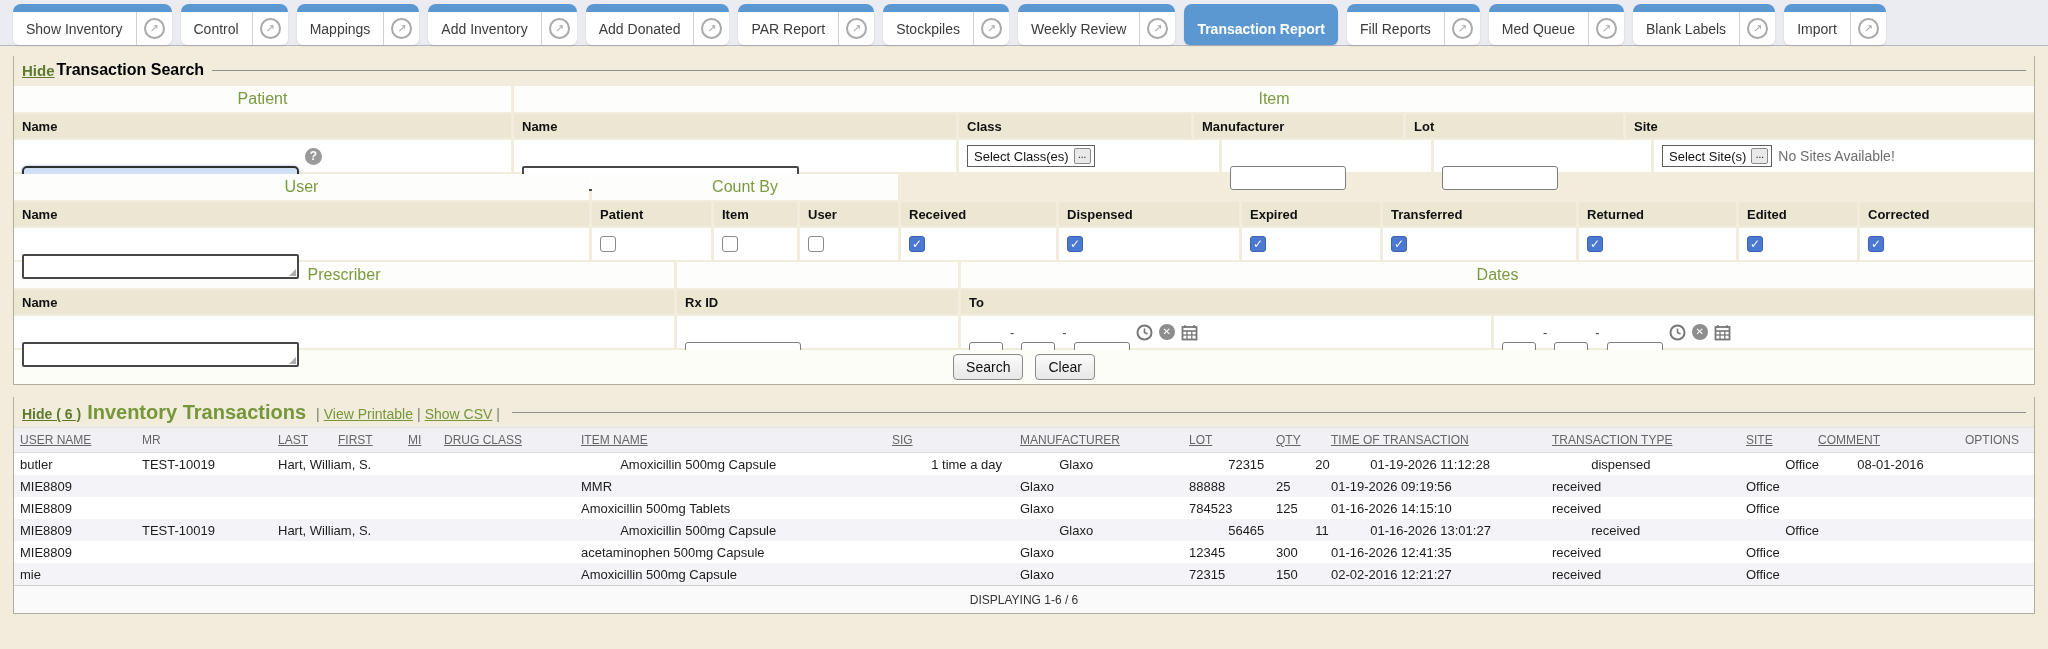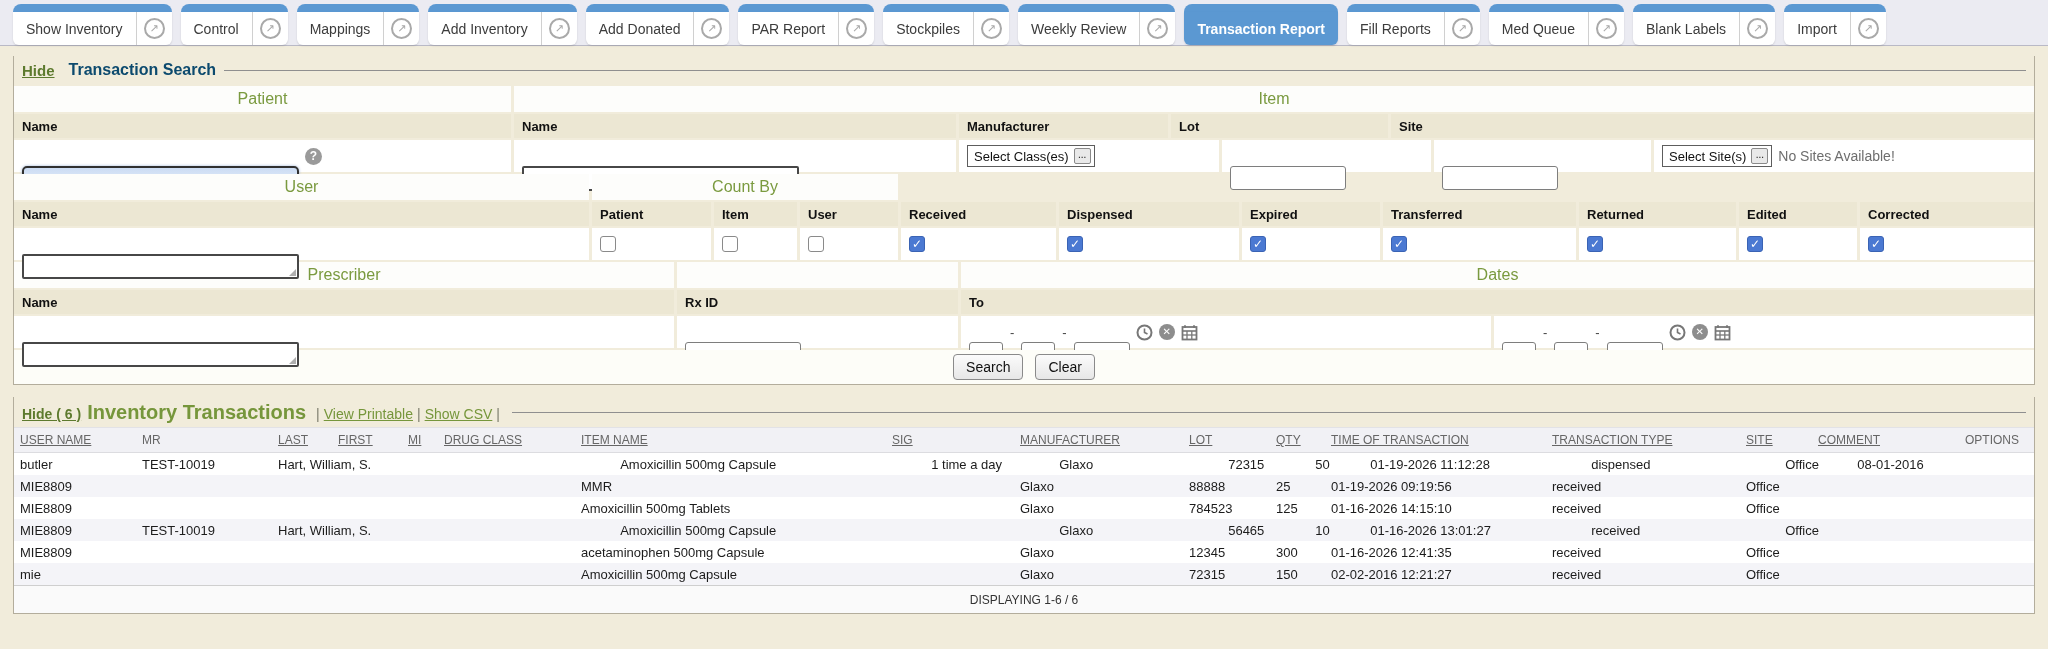--- a/index.html
+++ b/index.html
@@ -21,21 +21,21 @@
               font-size:11px; line-height:17px; text-align:center; display:inline-block; }
   .tab.selected .tab-body { background:#5b98d2; border-radius:0 0 6px 6px; }
   .tab.selected .tab-label { color:#ffffff; font-weight:bold; }
 
   
   .content { padding:10px 13px 0 13px; }
   .fieldset { border:1px solid #b3ad9c; border-top:none; position:relative; }
   .legend-row { display:flex; align-items:center; padding:5px 8px 4px 8px; }
   .legend-row .rule { flex:1; border-top:1px solid #8f8f8f; margin-left:8px; height:0; }
   .hide-link { color:#5d7a2e; font-weight:bold; font-size:15px; text-decoration:underline; cursor:pointer; }
-  .legend-title { color:#0c4a6e; font-weight:bold; font-size:16px; margin-left:14px; white-space:nowrap; }
+  .legend-title { color:#000000; font-weight:bold; font-size:16px; margin-left:2px; white-space:nowrap; }
 
   
   .sgrid { padding:3px 0 0 0; }
   .srow { display:flex; margin:0 0 2px 0; }
   .cell { flex:0 0 auto; }
   .cell.grow { flex:1 1 auto; }
   .band { background:#fdfdfb; height:26px; display:flex; align-items:center; justify-content:center;
           color:#7a9a3f; font-size:16px; margin-right:3px; }
   .band:last-child { margin-right:0; }
   .lblc { background:#ece7d3; height:24px; display:flex; align-items:center; padding-left:8px;
@@ -232,20 +232,21 @@
       <div class="sgrid">
 
         <div class="srow">
           <div class="cell band" style="width:497px">Patient</div>
           <div class="cell band grow">Item</div>
         </div>
 
         <div class="srow">
           <div class="cell lblc" style="width:497px">Name</div>
           <div class="cell lblc" style="width:442px">Name</div>
+          <div class="cell lblc" style="width:232px">Class</div>
           <div class="cell lblc" style="width:209px">Manufacturer</div>
           <div class="cell lblc" style="width:217px">Lot</div>
           <div class="cell lblc grow">Site</div>
         </div>
 
         <div class="srow">
           <div class="cell inpc" style="width:497px">
             <input class="bigname focusblue" value="" style="">
             <span class="help-icon">?</span>
           </div>
@@ -435,21 +436,21 @@
               <div class="tx-c" style="flex: 0 0 122px;">butler</div>
               <div class="tx-c" style="flex: 0 0 136px;">TEST-10019</div>
               <div class="tx-c" style="flex: 0 0 60px;">Hart, William, S.</div>
               <div class="tx-c" style="flex: 0 0 70px;"></div>
               <div class="tx-c" style="flex: 0 0 36px;"></div>
               <div class="tx-c" style="flex: 0 0 137px;"></div>
               <div class="tx-c" style="flex: 0 0 311px;">Amoxicillin 500mg Capsule</div>
               <div class="tx-c" style="flex: 0 0 128px;">1 time a day</div>
               <div class="tx-c" style="flex: 0 0 169px;">Glaxo</div>
               <div class="tx-c" style="flex: 0 0 87px;">72315</div>
-              <div class="tx-c" style="flex: 0 0 55px;">50</div>
+              <div class="tx-c" style="flex: 0 0 55px;">20</div>
               <div class="tx-c" style="flex: 0 0 221px;">01-19-2026 11:12:28</div>
               <div class="tx-c" style="flex: 0 0 194px;">dispensed</div>
               <div class="tx-c" style="flex: 0 0 72px;">Office</div>
               <div class="tx-c" style="flex: 0 0 147px;">08-01-2016</div>
               <div class="tx-c" style="flex: 1 1 auto;"></div>
             </div>
             <div class="tx-row alt">
               <div class="tx-c" style="flex: 0 0 122px;">MIE8809</div>
               <div class="tx-c" style="flex: 0 0 136px;"></div>
               <div class="tx-c" style="flex: 0 0 60px;"></div>
@@ -489,21 +490,21 @@
               <div class="tx-c" style="flex: 0 0 122px;">MIE8809</div>
               <div class="tx-c" style="flex: 0 0 136px;">TEST-10019</div>
               <div class="tx-c" style="flex: 0 0 60px;">Hart, William, S.</div>
               <div class="tx-c" style="flex: 0 0 70px;"></div>
               <div class="tx-c" style="flex: 0 0 36px;"></div>
               <div class="tx-c" style="flex: 0 0 137px;"></div>
               <div class="tx-c" style="flex: 0 0 311px;">Amoxicillin 500mg Capsule</div>
               <div class="tx-c" style="flex: 0 0 128px;"></div>
               <div class="tx-c" style="flex: 0 0 169px;">Glaxo</div>
               <div class="tx-c" style="flex: 0 0 87px;">56465</div>
-              <div class="tx-c" style="flex: 0 0 55px;">10</div>
+              <div class="tx-c" style="flex: 0 0 55px;">11</div>
               <div class="tx-c" style="flex: 0 0 221px;">01-16-2026 13:01:27</div>
               <div class="tx-c" style="flex: 0 0 194px;">received</div>
               <div class="tx-c" style="flex: 0 0 72px;">Office</div>
               <div class="tx-c" style="flex: 0 0 147px;"></div>
               <div class="tx-c" style="flex: 1 1 auto;"></div>
             </div>
             <div class="tx-row">
               <div class="tx-c" style="flex: 0 0 122px;">MIE8809</div>
               <div class="tx-c" style="flex: 0 0 136px;"></div>
               <div class="tx-c" style="flex: 0 0 60px;"></div>

